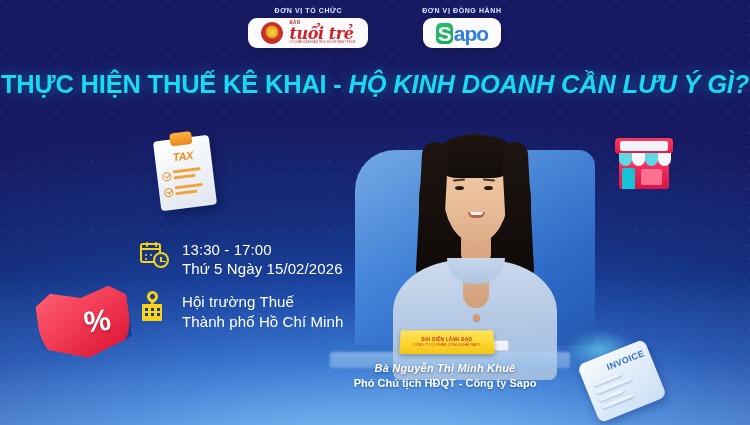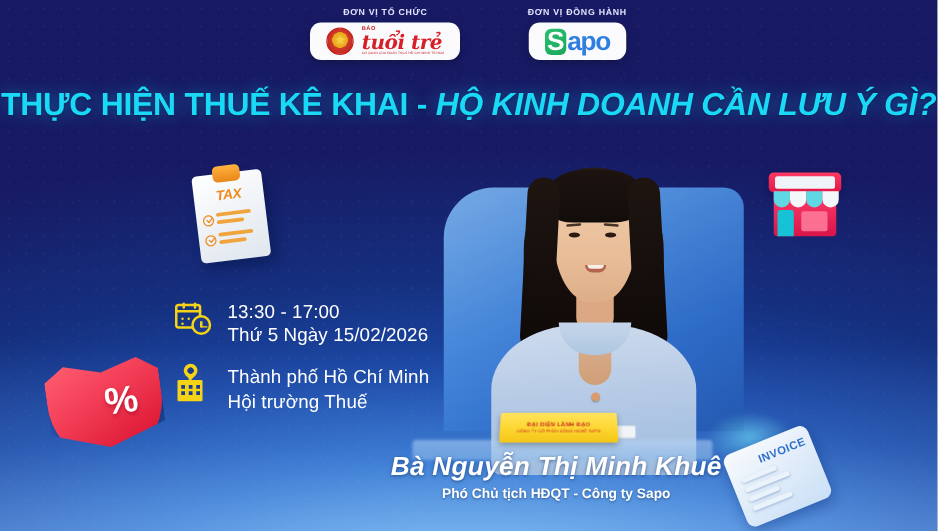--- a/index.html
+++ b/index.html
@@ -169,21 +169,21 @@
   .ic-pin{
     position:absolute;left:7px;top:-1px;width:11px;height:11px;background:#f5d316;
     border-radius:50% 50% 50% 0;transform:rotate(-45deg);
   }
   .ic-pin:after{content:"";position:absolute;left:3.3px;top:3.3px;width:4.4px;height:4.4px;background:#1c3a8e;border-radius:50%;}
   .ic-mast{position:absolute;left:11px;top:9px;width:2px;height:6px;background:#f5d316;}
 
   
   .credit{position:absolute;left:275px;top:362px;width:340px;text-align:center;z-index:10;}
   .credit-name{
-    font-size:21px;font-weight:bold;font-style:italic;color:#ffffff;letter-spacing:.2px;
+    font-size:11px;font-weight:bold;font-style:italic;color:#ffffff;letter-spacing:.2px;
     text-shadow:0 1px 3px rgba(10,40,90,.6);
   }
   .credit-role{
     font-size:11px;font-weight:bold;color:#ffffff;margin-top:3px;
     text-shadow:0 1px 2px rgba(10,40,90,.55);
   }
 
   
   
   .deco-clip{left:157px;top:138px;width:56px;height:70px;z-index:6;transform:rotate(-7deg);}
@@ -344,22 +344,22 @@
         <div class="ic-bldg">
           <div class="ic-win" style="left:3px;top:4px"></div>
           <div class="ic-win" style="left:9px;top:4px"></div>
           <div class="ic-win" style="left:15px;top:4px"></div>
           <div class="ic-win" style="left:3px;top:9px"></div>
           <div class="ic-win" style="left:9px;top:9px"></div>
           <div class="ic-win" style="left:15px;top:9px"></div>
         </div>
       </div>
       <div class="info-text">
+        <span>Hội trường Thuế</span>
         <span>Thành phố Hồ Chí Minh</span>
-        <span>Hội trường Thuế</span>
       </div>
     </div>
 
   </div>
 
   <div class="credit">
     <div class="credit-name">Bà Nguyễn Thị Minh Khuê</div>
     <div class="credit-role">Phó Chủ tịch HĐQT - Công ty Sapo</div>
   </div>
 

